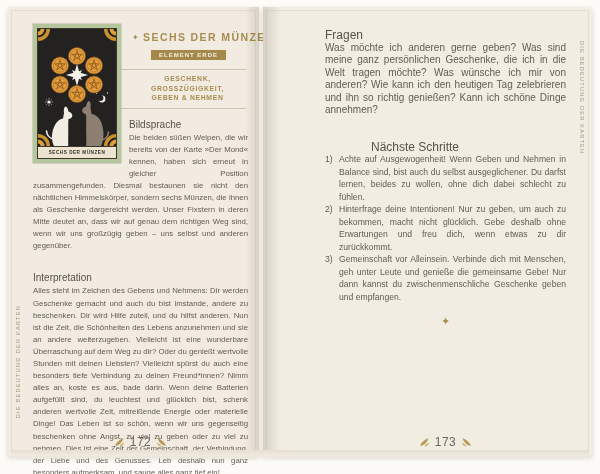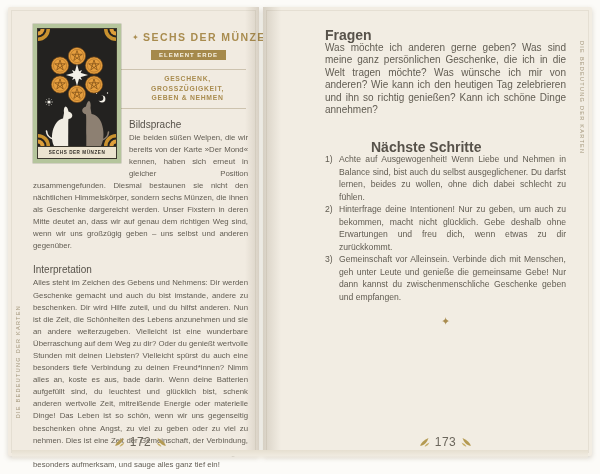--- a/index.html
+++ b/index.html
@@ -38,24 +38,24 @@
   
   .header{text-align:center;padding-top:7px;}
   .title-line{color:#a98c4f;font-size:10.5px;font-weight:bold;letter-spacing:1.4px;white-space:nowrap;}
   .orn{font-family:"DejaVu Sans",sans-serif;font-size:8px;font-weight:400;vertical-align:1px;padding:0 3px;}
   .badge{display:inline-block;background:#a5894b;color:#f6f1e3;font-size:6px;font-weight:bold;
     letter-spacing:1px;padding:2.5px 8px 2px;margin-top:6px;}
   .kw-wrap{margin:8px 2px 0;border-top:1px solid #cdc3af;border-bottom:1px solid #cdc3af;padding:4px 0 5px;}
   .kw{color:#a98c4f;font-size:6.8px;font-weight:bold;letter-spacing:.7px;line-height:9.5px;}
 
   .h{font-size:10px;color:#57524a;margin:10px 0 1px;line-height:12px;}
-  .h-r{font-size:14px;color:#57524a;margin:6px 0 0;line-height:12.5px;font-weight:bold;}
+  .h-r{font-size:12px;color:#57524a;margin:6px 0 0;line-height:12.5px;}
   .h-ns{margin-top:24px;padding-left:46px;}
   p.body-l{font-size:7.8px;line-height:12.1px;color:#615c52;text-align:justify;margin:0;}
-  .h-int{margin-top:12px;}
+  .h-int{margin-top:20px;}
   p.body-r{font-size:10px;line-height:12.5px;color:#615c52;text-align:justify;margin:0;}
 
   .step{display:flex;font-size:8.6px;line-height:12.5px;color:#615c52;}
   .step-num{flex:0 0 14px;}
   .step-text{flex:1;text-align:justify;}
 
   .sparkle{text-align:center;color:#a98c4f;font-size:11px;margin-top:12px;
     font-family:"DejaVu Sans",sans-serif;}
 
   .pagenum{position:absolute;bottom:7px;display:flex;justify-content:center;align-items:center;
@@ -185,21 +185,21 @@
     <div class="side-label side-label-right">DIE BEDEUTUNG DER KARTEN</div>
 
     <div class="rp-content">
       <div class="h-r">Fragen</div>
       <p class="body-r">Was möchte ich anderen gerne geben? Was sind meine ganz persönlichen Geschenke, die ich in die Welt tragen möchte? Was wünsche ich mir von anderen? Wie kann ich den heutigen Tag zelebrieren und ihn so richtig genießen? Kann ich schöne Dinge annehmen?</p>
 
       <div class="h-r h-ns">Nächste Schritte</div>
 
       <div class="step">
         <span class="step-num">1)</span>
-        <span class="step-text">Achte auf Ausgewogenheit! Wenn Liebe und Nehmen in Balance sind, bist auch du selbst ausgeglichener. Du darfst lernen, beides zu wollen, ohne dich dabei schlecht zu fühlen.</span>
+        <span class="step-text">Achte auf Ausgewogenheit! Wenn Geben und Nehmen in Balance sind, bist auch du selbst ausgeglichener. Du darfst lernen, beides zu wollen, ohne dich dabei schlecht zu fühlen.</span>
       </div>
       <div class="step">
         <span class="step-num">2)</span>
         <span class="step-text">Hinterfrage deine Intentionen! Nur zu geben, um auch zu bekommen, macht nicht glücklich. Gebe deshalb ohne Erwartungen und freu dich, wenn etwas zu dir zurückkommt.</span>
       </div>
       <div class="step">
         <span class="step-num">3)</span>
         <span class="step-text">Gemeinschaft vor Alleinsein. Verbinde dich mit Menschen, geh unter Leute und genieße die gemeinsame Gebe! Nur dann kannst du zwischenmenschliche Geschenke geben und empfangen.</span>
       </div>
 

